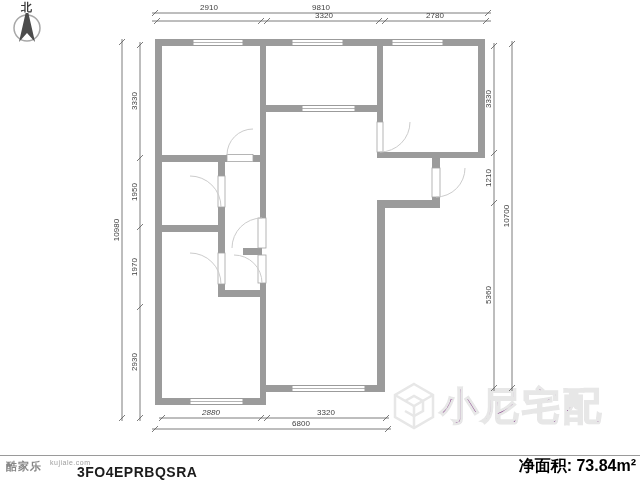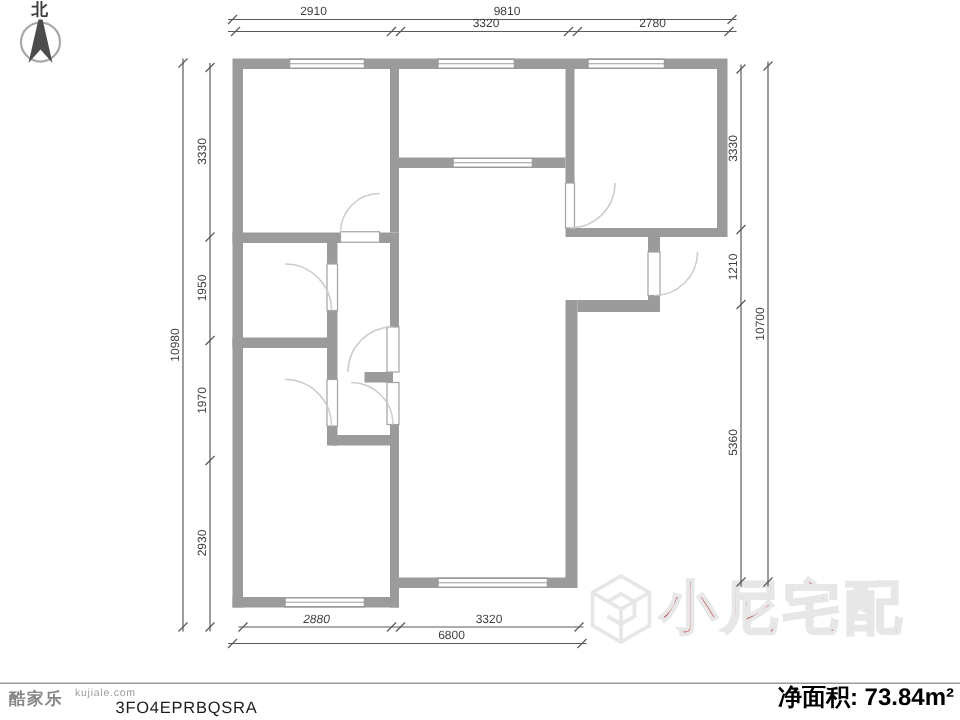--- a/index.html
+++ b/index.html
@@ -14,33 +14,33 @@
     position:absolute;font-size:8px;color:#3f3f3f;line-height:8px;
     transform:translate(-50%,0);white-space:nowrap;
   }
   .dim-label.v{transform:translate(-50%,-50%) rotate(-90deg);}
   .watermark{
     position:absolute;left:388px;top:380px;display:flex;align-items:center;
     pointer-events:none;
   }
   .watermark-text{
     font-size:38px;font-weight:bold;letter-spacing:3px;line-height:48px;
-    color:#b91c1c;-webkit-text-stroke:1.5px #e7e7e7;white-space:nowrap;
+    color:#701a75;-webkit-text-stroke:1.5px #e7e7e7;white-space:nowrap;
   }
   .footer-divider{
     position:absolute;left:0;top:455px;width:640px;height:0;
     border-top:1px solid #9a9a9a;
   }
   .footer{position:absolute;left:0;top:456px;width:640px;height:24px;background:#fff;}
   .brand{
     position:absolute;left:6px;top:1px;font-size:11px;font-weight:bold;
     color:#878787;letter-spacing:1px;line-height:18px;
   }
   .brand-site{position:absolute;left:50px;top:3px;font-size:7px;color:#9d9d9d;line-height:7px;letter-spacing:0.5px;}
-  .plan-code{position:absolute;left:77px;top:11px;font-size:11px;font-weight:normal;color:#1c1c1c;letter-spacing:0.5px;line-height:11px;}
+  .plan-code{position:absolute;left:77px;top:11px;font-size:14px;font-weight:bold;color:#1c1c1c;letter-spacing:0.5px;line-height:11px;}
   .area{
     position:absolute;right:4px;top:0;font-size:16px;font-weight:bold;color:#000;line-height:20px;
   }
   .compass-label{
     position:absolute;left:20px;top:1px;font-size:11px;font-weight:bold;color:#3a3a3a;
     background:#fff;line-height:12px;padding:0 1px;
   }
 </style>
 </head>
 <body>
@@ -175,21 +175,21 @@
       <line x1="383" y1="421" x2="389" y2="415"></line>
 
       <line x1="152" y1="429" x2="391" y2="429"></line>
       <line x1="152" y1="432" x2="158" y2="426"></line>
         <line x1="385" y1="432" x2="391" y2="426"></line>
     </g>
   </svg>
 
   <span class="compass-label">北</span>
 
-  <span class="dim-label" style="left:321px;top:4px;margin-left:17px;">9810</span>
+  <span class="dim-label" style="left:321px;top:4px;">9810</span>
   <span class="dim-label" style="left:209px;top:4px;">2910</span>
   <span class="dim-label" style="left:324px;top:12px;">3320</span>
   <span class="dim-label" style="left:435px;top:12px;text-align:right;">2780</span>
 
   <span class="dim-label v" style="left:117px;top:230px;">10980</span>
   <span class="dim-label v" style="left:135px;top:101px;">3330</span>
   <span class="dim-label v" style="left:135px;top:192px;">1950</span>
   <span class="dim-label v" style="left:135px;top:267px;">1970</span>
   <span class="dim-label v" style="left:135px;top:362px;">2930</span>
 

